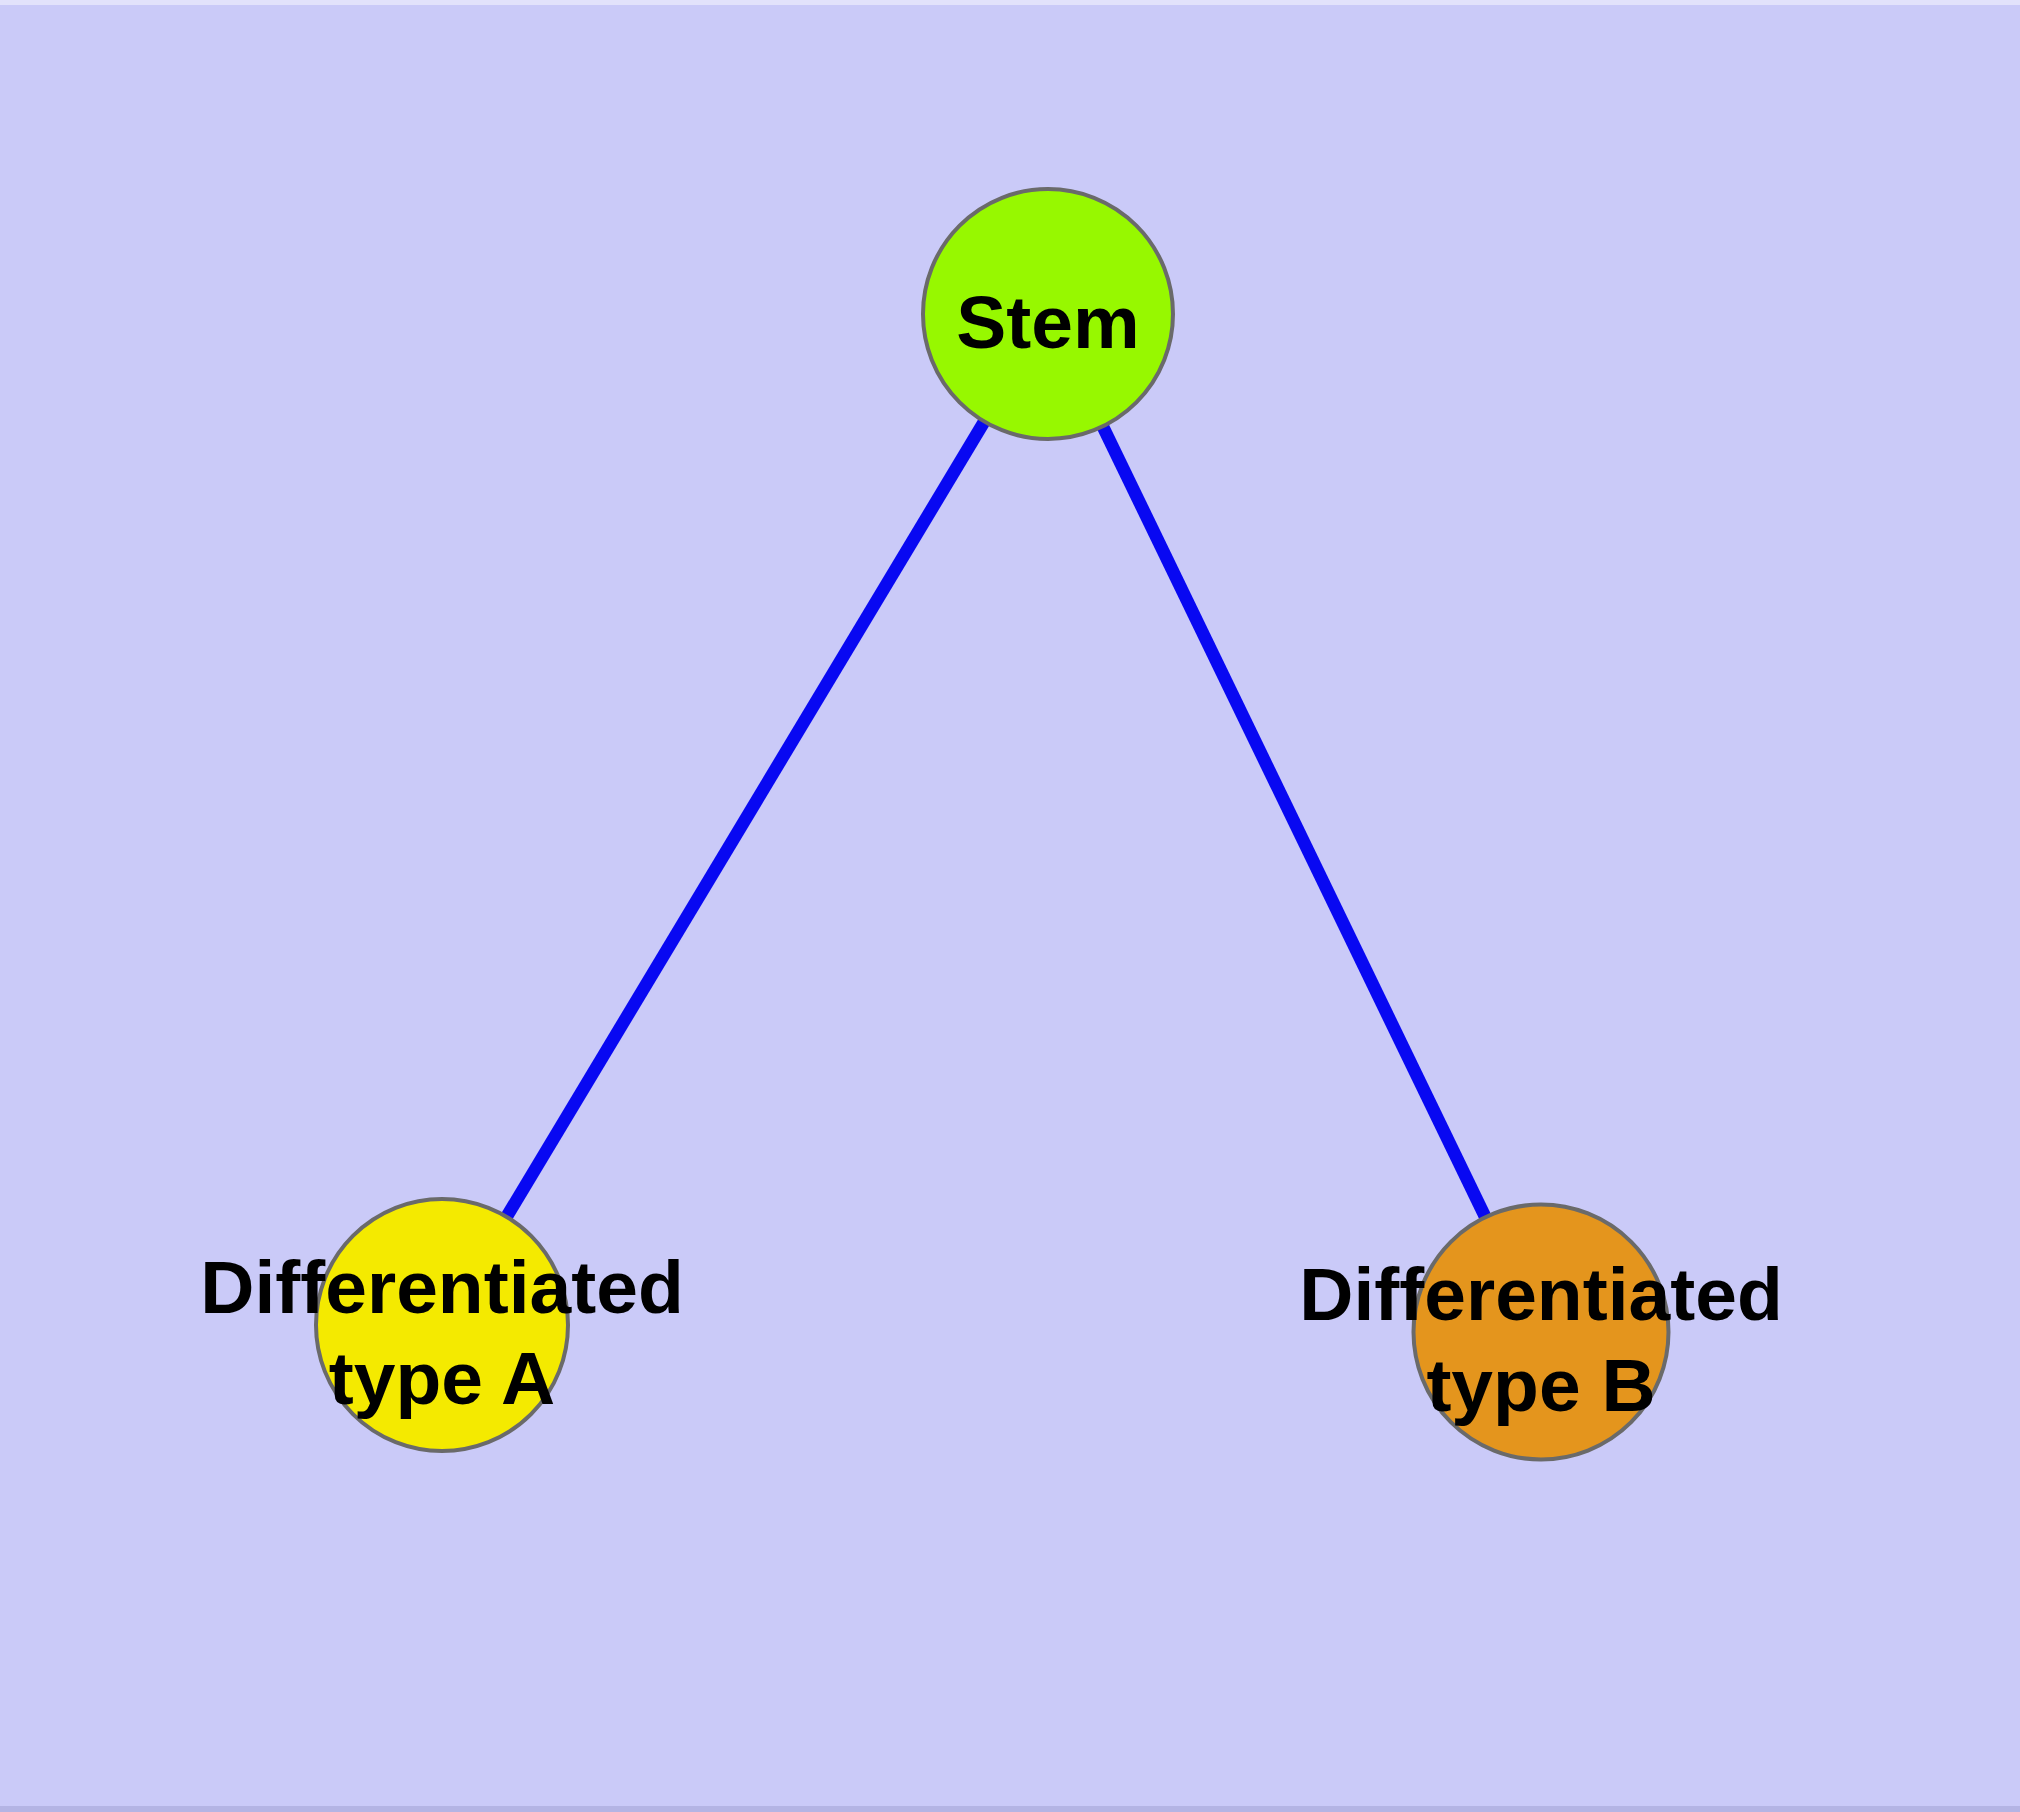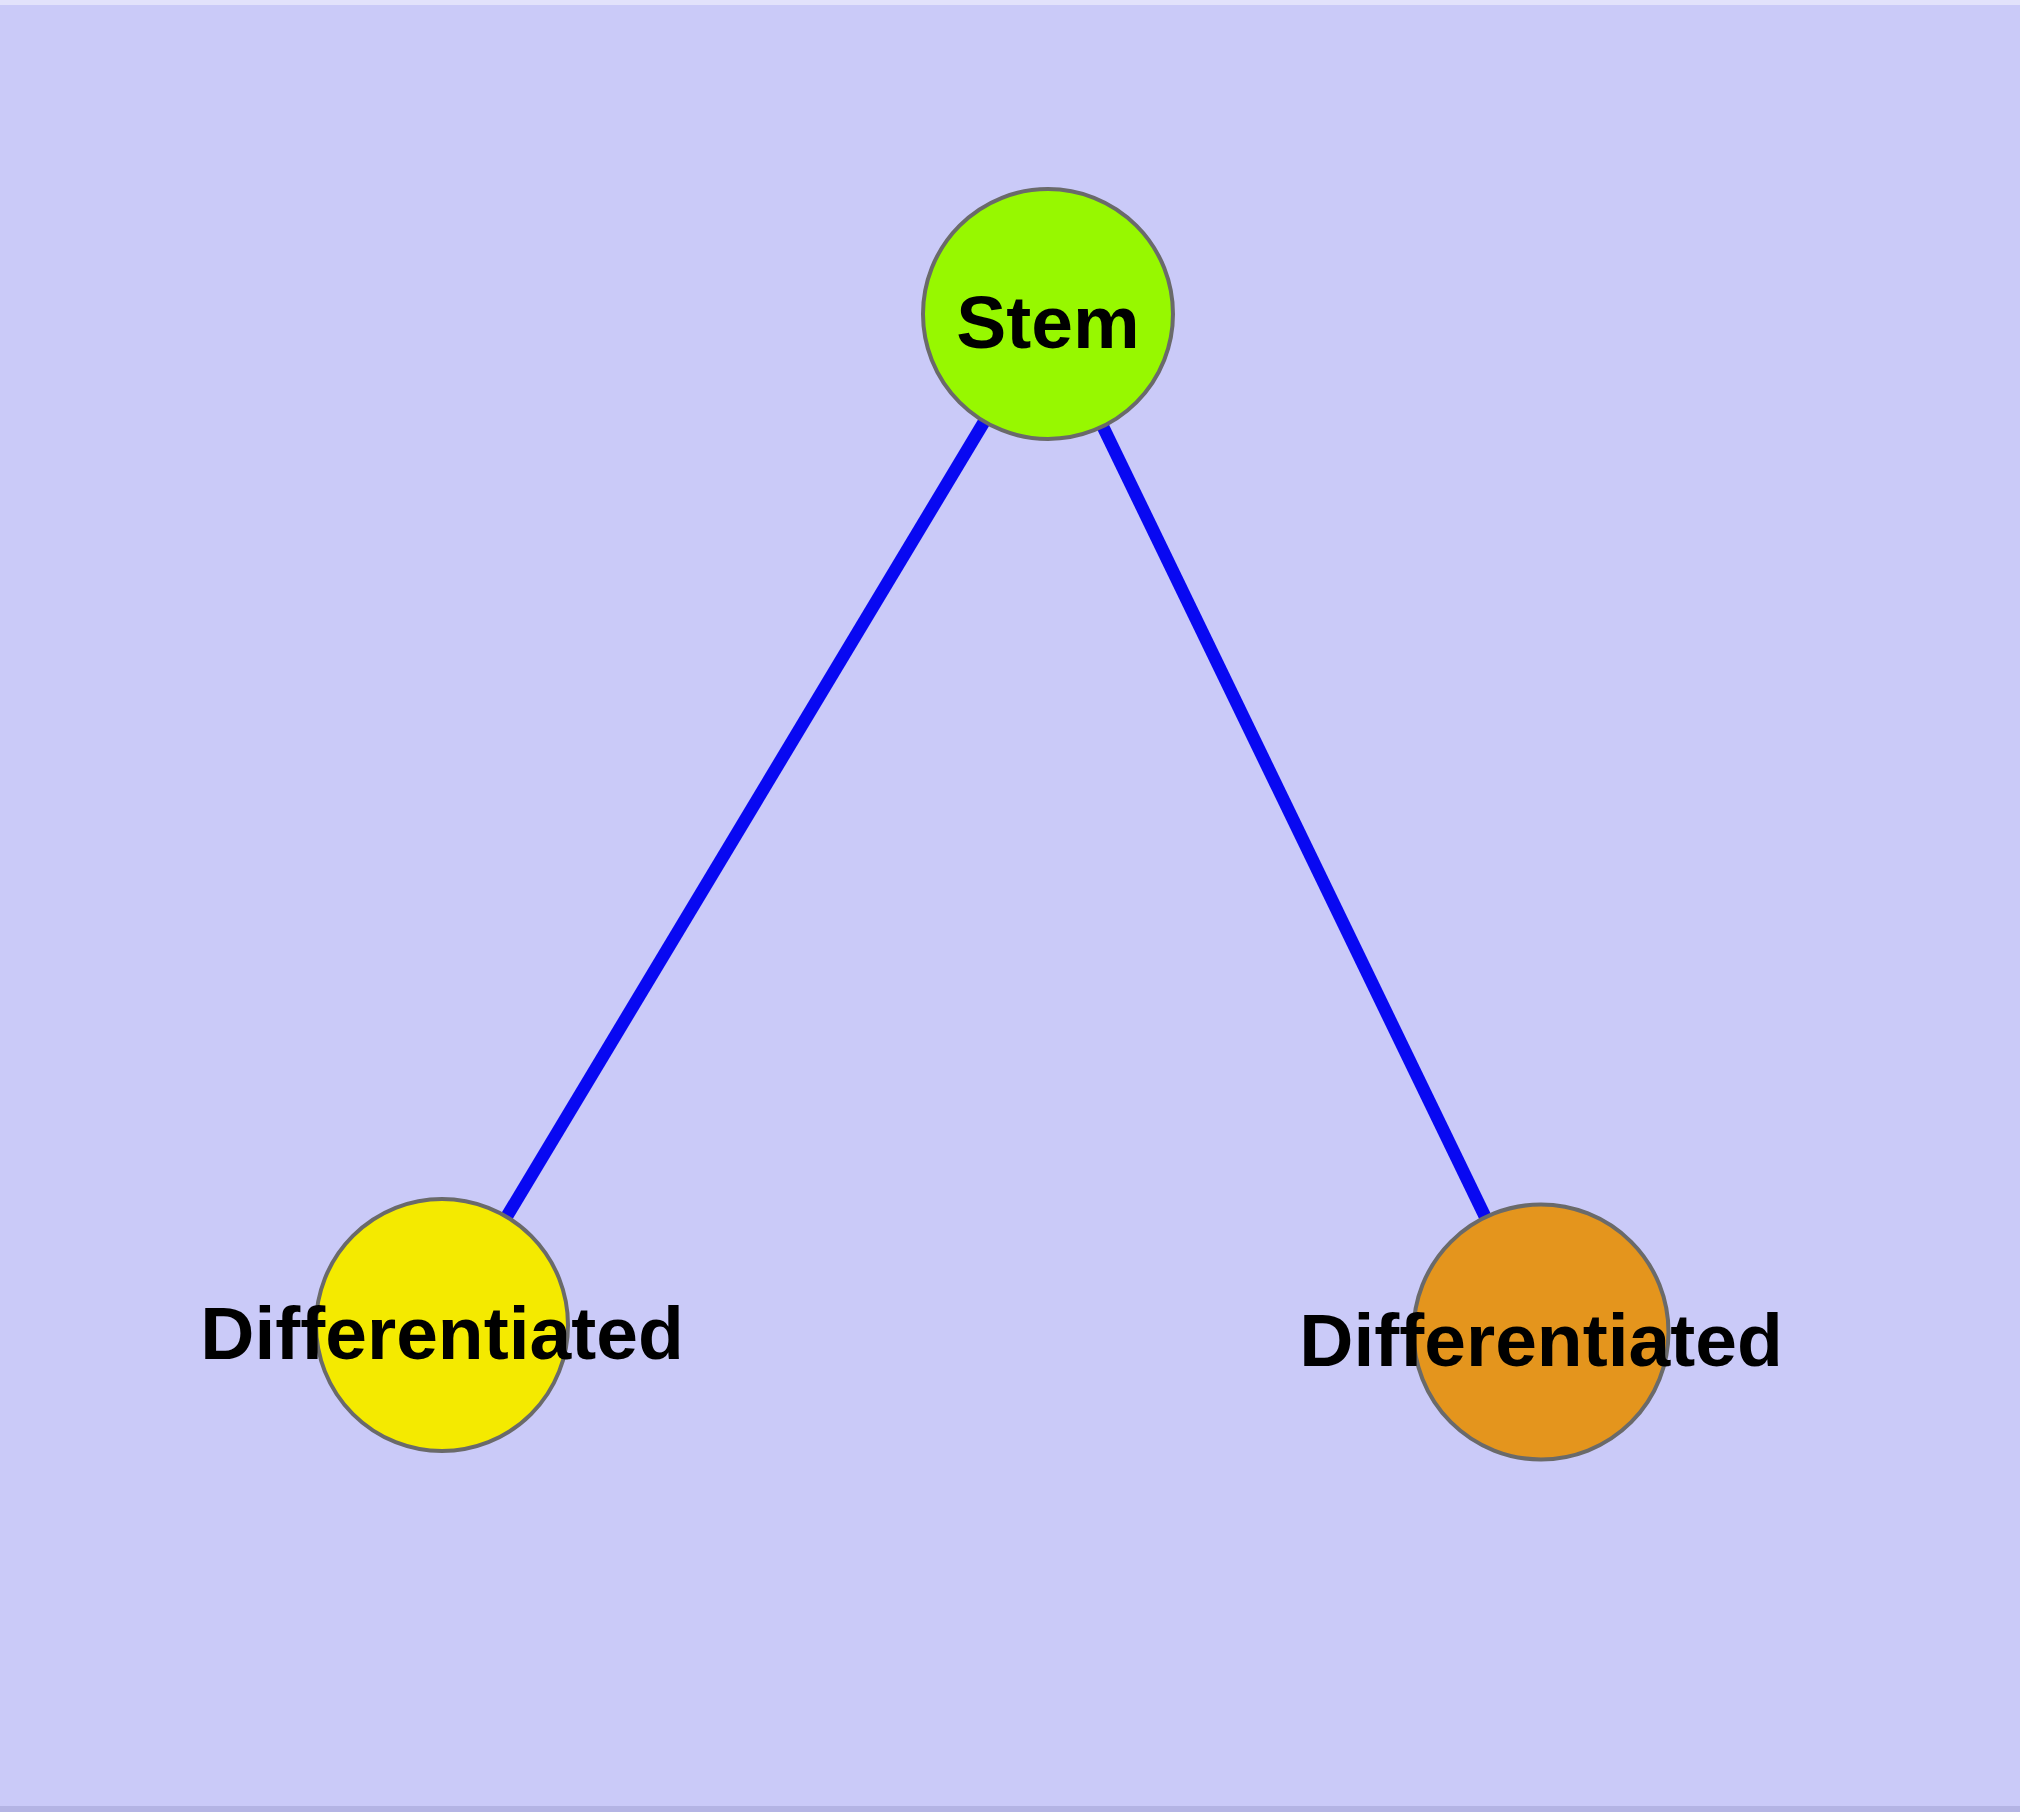--- a/index.html
+++ b/index.html
@@ -79,25 +79,27 @@
   <div class="circle" style="height: 254px; width: 254px; background: rgb(151, 248, 0); border-color: rgb(106, 106, 106);"></div>
   <div class="node-label" style="color: rgb(0, 0, 0);">
     <span>Stem</span>
   </div>
 </div>
 
 <div class="node" style="left: 442px; top: 1325px;">
   <div class="circle" style="height: 256px; width: 256px; background: rgb(244, 234, 0); border-color: rgb(106, 106, 106);"></div>
   <div class="node-label" style="color: rgb(0, 0, 0);">
     <span>Differentiated</span>
+    <span>type A</span>
   </div>
 </div>
 
 <div class="node" style="left: 1541px; top: 1332px;">
   <div class="circle" style="height: 259px; width: 259px; background: rgb(228, 149, 29); border-color: rgb(106, 106, 106);"></div>
   <div class="node-label" style="color: rgb(0, 0, 0);">
     <span>Differentiated</span>
+    <span>type B</span>
   </div>
 </div>
 
 <div id="top-edge-strip" class="edge-strip"></div>
 <div id="bottom-edge-strip" class="edge-strip"></div>
 
 
 </body></html>

